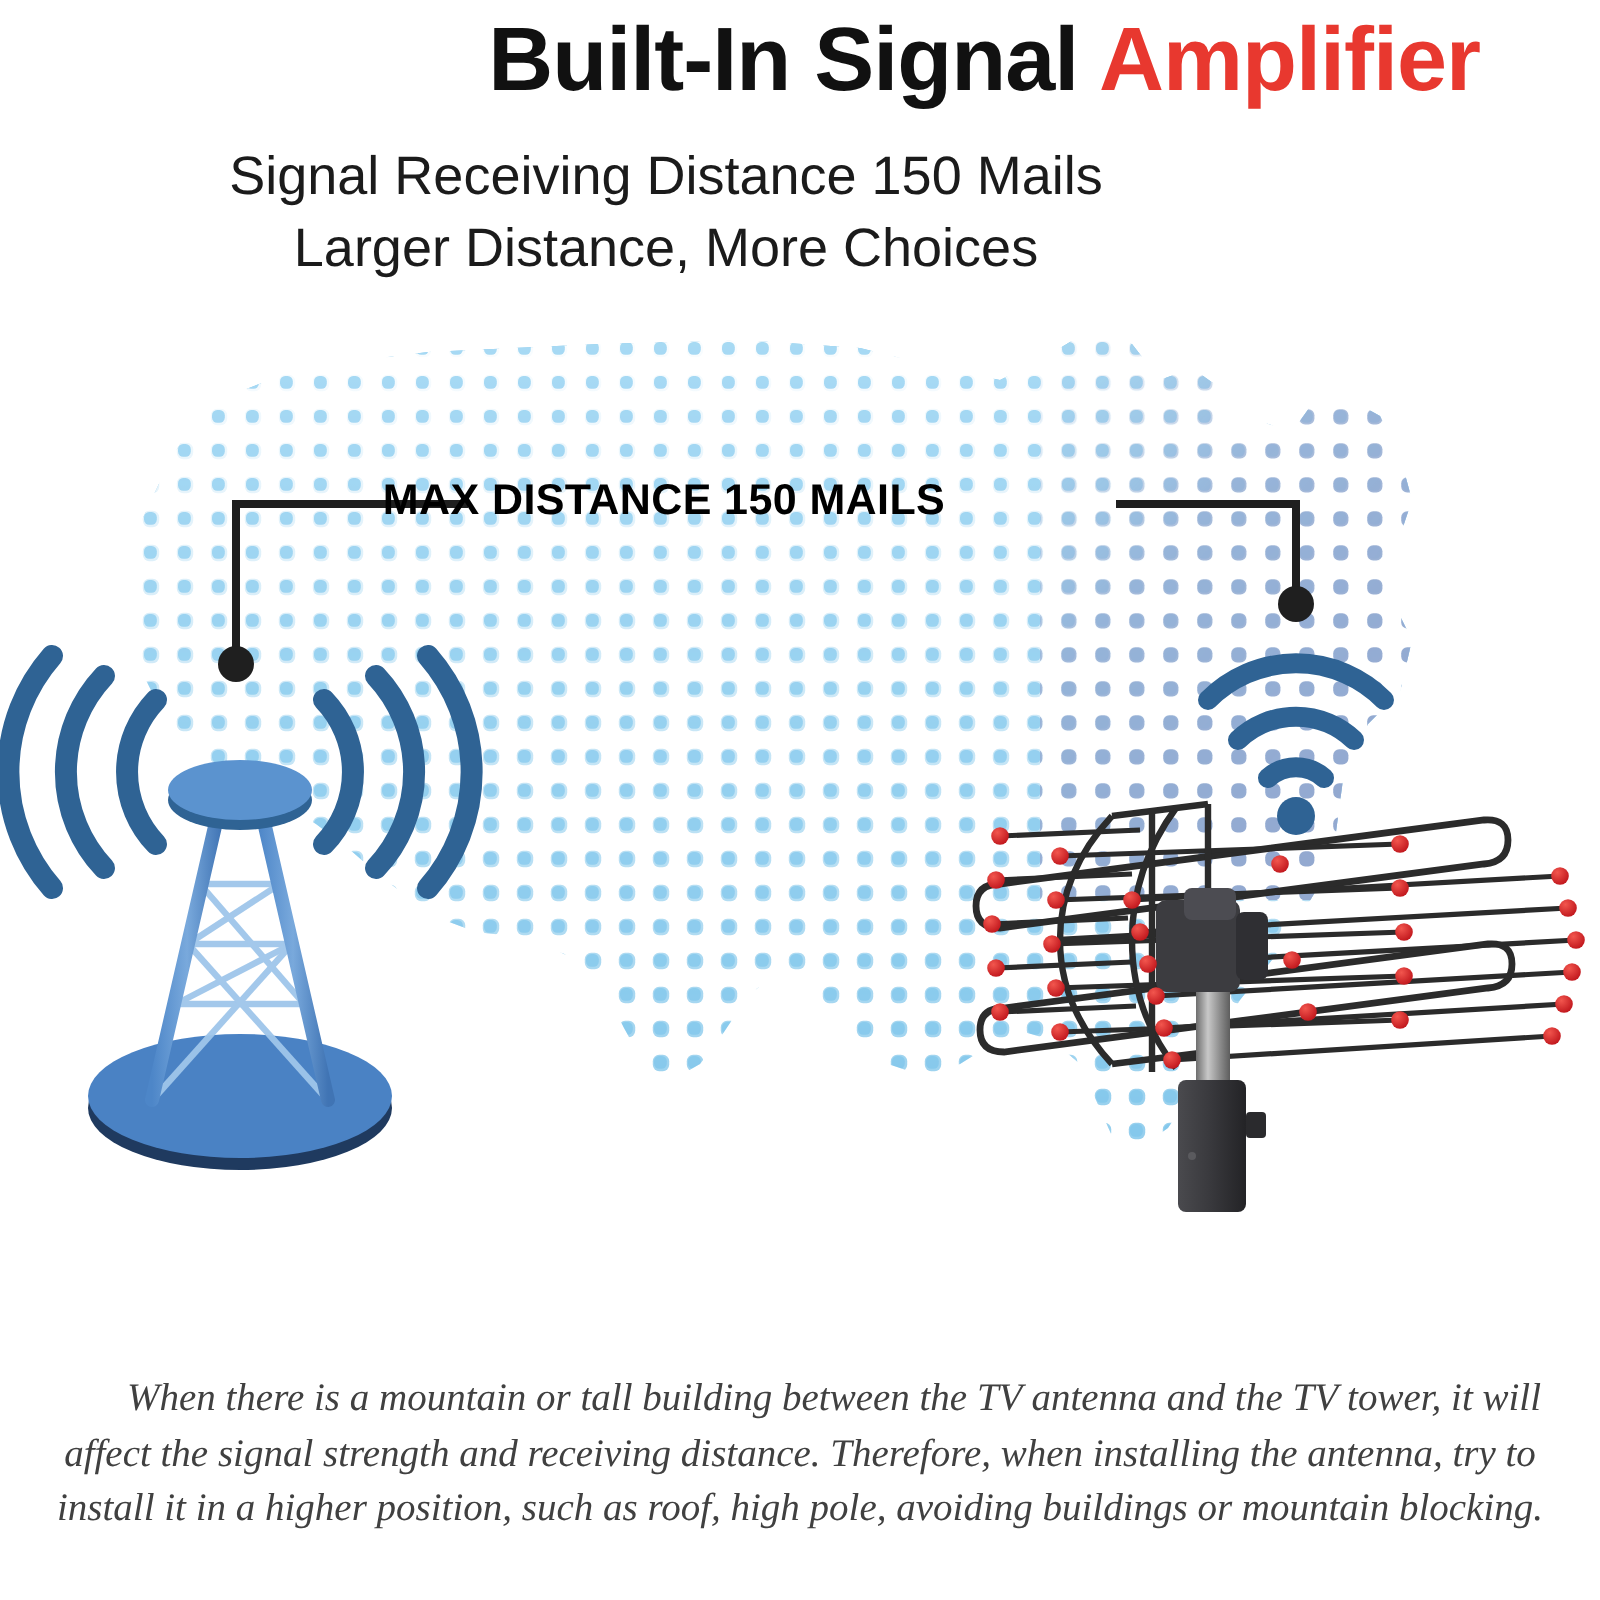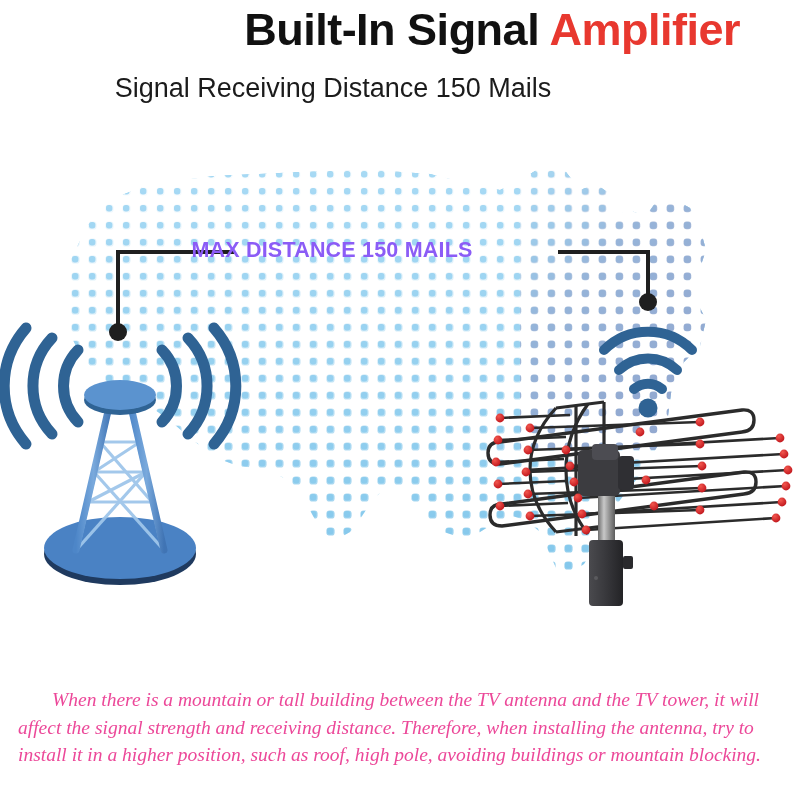--- a/index.html
+++ b/index.html
@@ -27,42 +27,43 @@
   .sub1{top:72px;}
   .sub2{top:108px;}
 
   
   .illus{position:absolute;left:0;top:150px;width:800px;height:520px;}
   .illus svg{display:block;}
 
   
   .callout-label{
     position:absolute;left:0;top:238px;width:664px;text-align:center;
-    font-size:21.5px;font-weight:bold;color:#8b5cf6;letter-spacing:0.2px;
+    font-size:21.5px;font-weight:bold;color:#000000;letter-spacing:0.2px;
     white-space:nowrap;
   }
 
   
   .footer{
     position:absolute;left:18px;top:686px;width:764px;
     font-family:"Liberation Serif","DejaVu Serif",serif;
     font-style:italic;font-size:19.5px;line-height:27.5px;
-    color:#ec4899;text-align:left;
+    color:#404040;text-align:center;
   }
   .footer .indent{display:inline-block;width:34px;}
 </style>
 </head>
 <body>
 
 <div class="stage">
 
   <div class="title-row">
     <span class="title-dark">Built-In Signal </span><span class="title-accent">Amplifier</span>
   </div>
   <div class="sub1">Signal Receiving Distance 150 Mails</div>
+  <div class="sub2">Larger Distance, More Choices</div>
 
   <div class="illus">
     <svg width="800" height="520" viewBox="0 0 800 520" xmlns="http://www.w3.org/2000/svg">
       <defs>
 
         <pattern id="dotsA" width="17" height="17" patternUnits="userSpaceOnUse">
           <rect width="17" height="17" fill="#ffffff"></rect>
           <rect x="4" y="4" width="6.4" height="6.4" rx="2.6" fill="#a9daf4"></rect>
         </pattern>
         <pattern id="dotsB" width="17" height="17" patternUnits="userSpaceOnUse">

